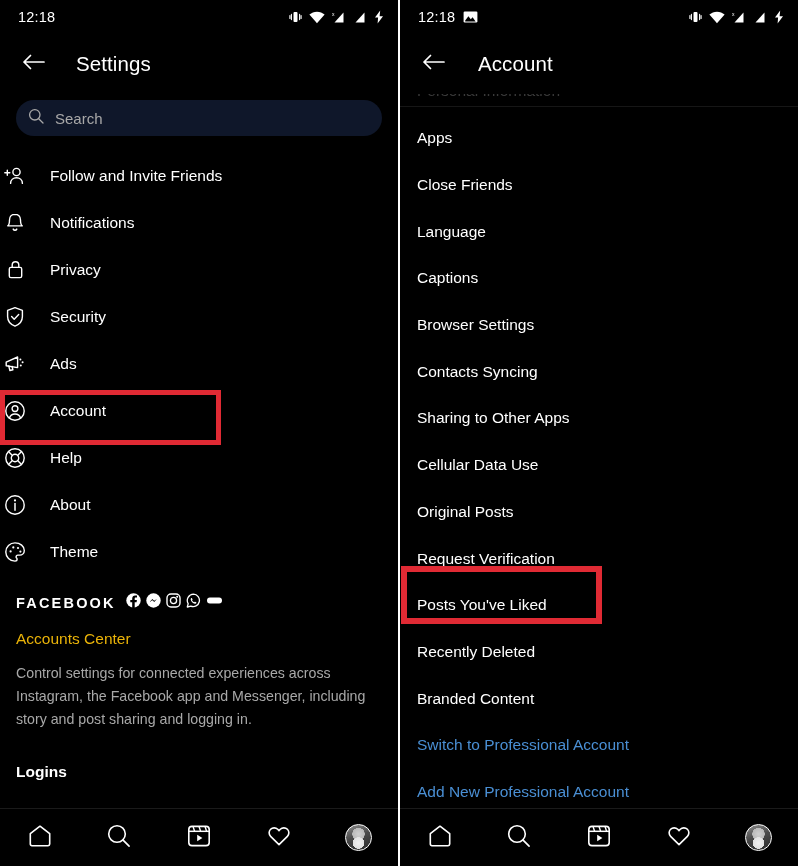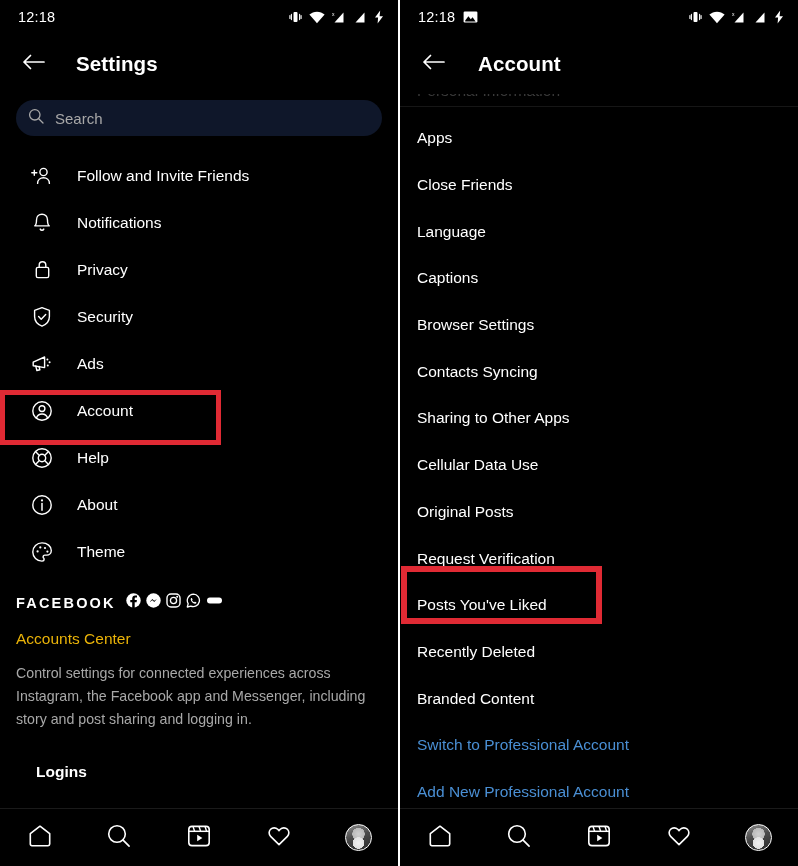--- a/index.html
+++ b/index.html
@@ -41,21 +41,21 @@
     height: 60px;
     display: flex; align-items: center;
     padding-left: 16px;
   }
   .back-btn {
     width: 34px; height: 34px;
     display: flex; align-items: center; justify-content: center;
     cursor: pointer;
   }
   .page-title {
-    font-size: 20.5px; font-weight: bold; color: #fff;
+    font-size: 20.5px; font-weight: normal; color: #fff;
     margin-left: 26px; letter-spacing: .1px;
   }
   .panel.right .page-title { margin-left: 28px; }
 
   
   .search-wrap { padding: 6px 16px 0 16px; }
   .search-box {
     height: 36px; border-radius: 18px;
     background: #0f172a;
     display: flex; align-items: center;
@@ -63,21 +63,21 @@
   }
   .search-placeholder {
     color: #a8a8a8; font-size: 15px; margin-left: 11px;
   }
 
   
   .settings-list { padding-top: 16px; }
   .settings-row {
     height: 47px;
     display: flex; align-items: center;
-    padding-left: 31px;
+    padding-left: 4px;
     position: relative;
     cursor: pointer;
   }
   .settings-row .ico {
     width: 22px; height: 22px;
     display: flex; align-items: center; justify-content: center;
     flex: 0 0 22px;
   }
   .settings-row .label {
     color: #fff; font-size: 15.5px; margin-left: 24px;
@@ -94,21 +94,20 @@
   .accounts-center {
     color: #eab308; font-size: 15.5px; margin-top: 18px; cursor: pointer;
   }
   .fb-desc {
     color: #a8a8a8; font-size: 14.2px; line-height: 23px;
     margin-top: 14px; max-width: 372px;
   }
   .logins-head {
     color: #fff; font-size: 15.5px; font-weight: bold;
     padding: 32px 16px 0 16px;
-    margin-left: 20px;
   }
   .logins-sub {
     color: #2b5c8f; font-size: 15.5px;
     padding: 19px 16px 0 16px;
     height: 12px; overflow: hidden;
   }
 
   
   .account-scroll-top {
     height: 12px; overflow: hidden; position: relative;

